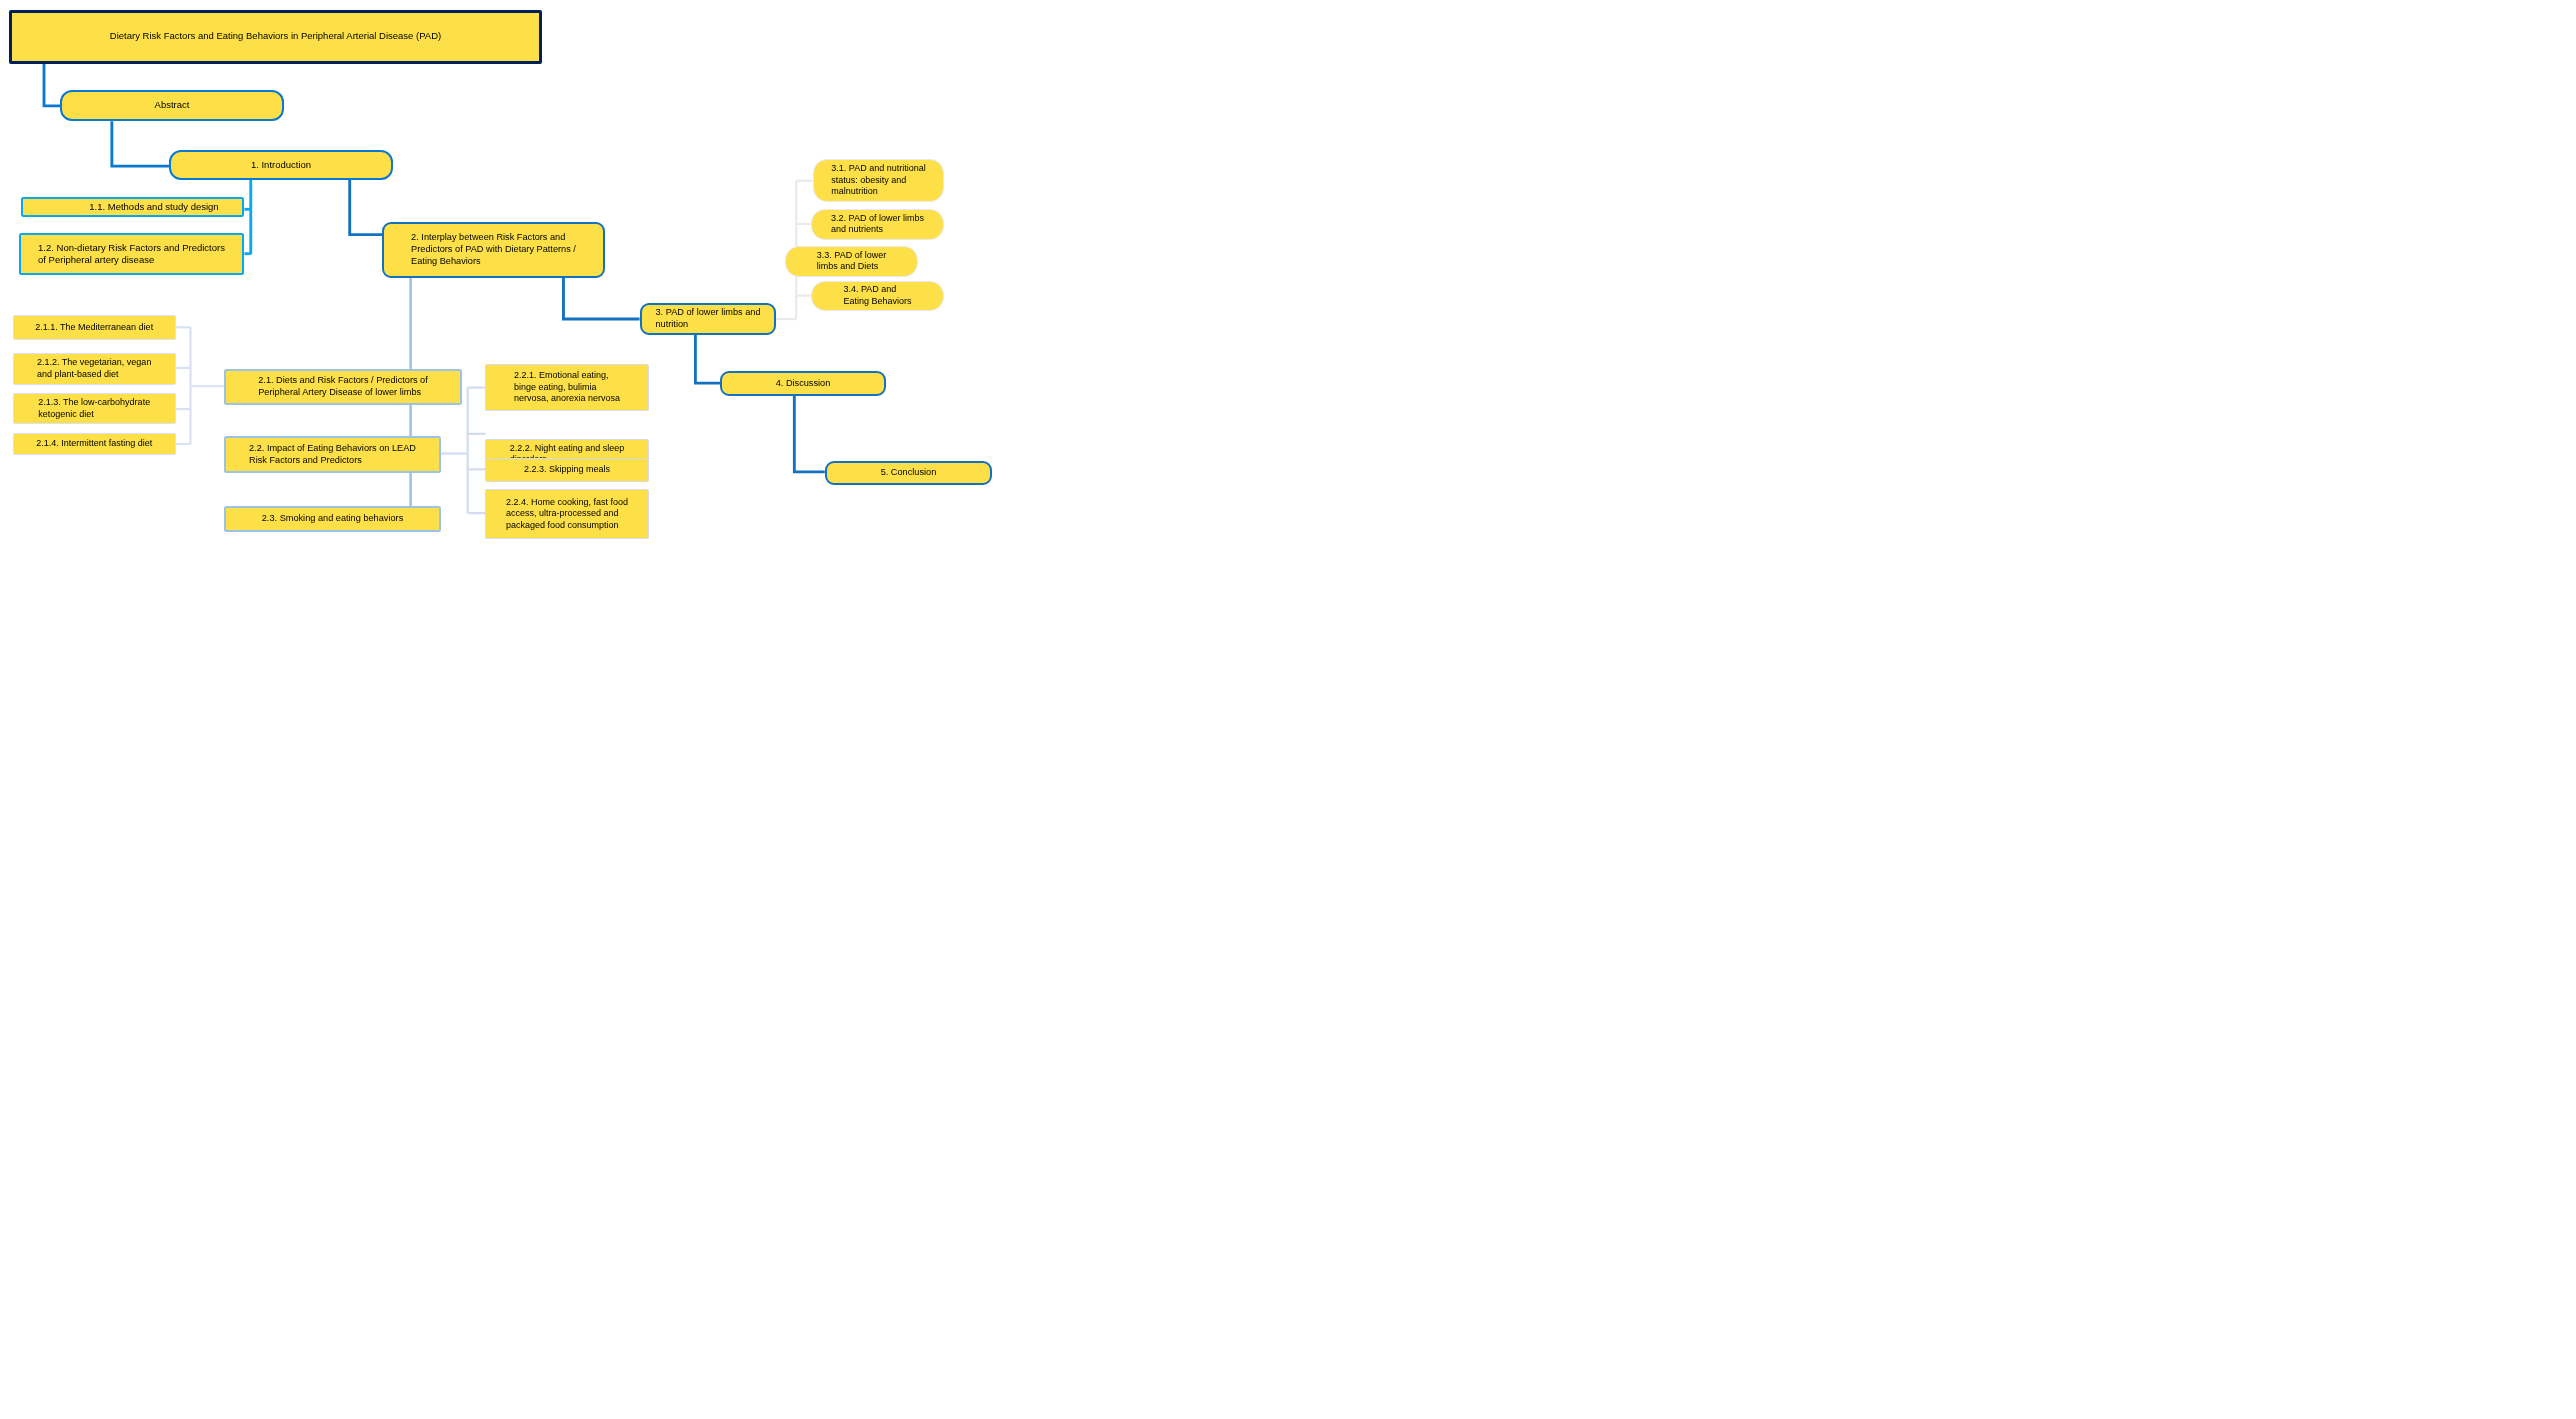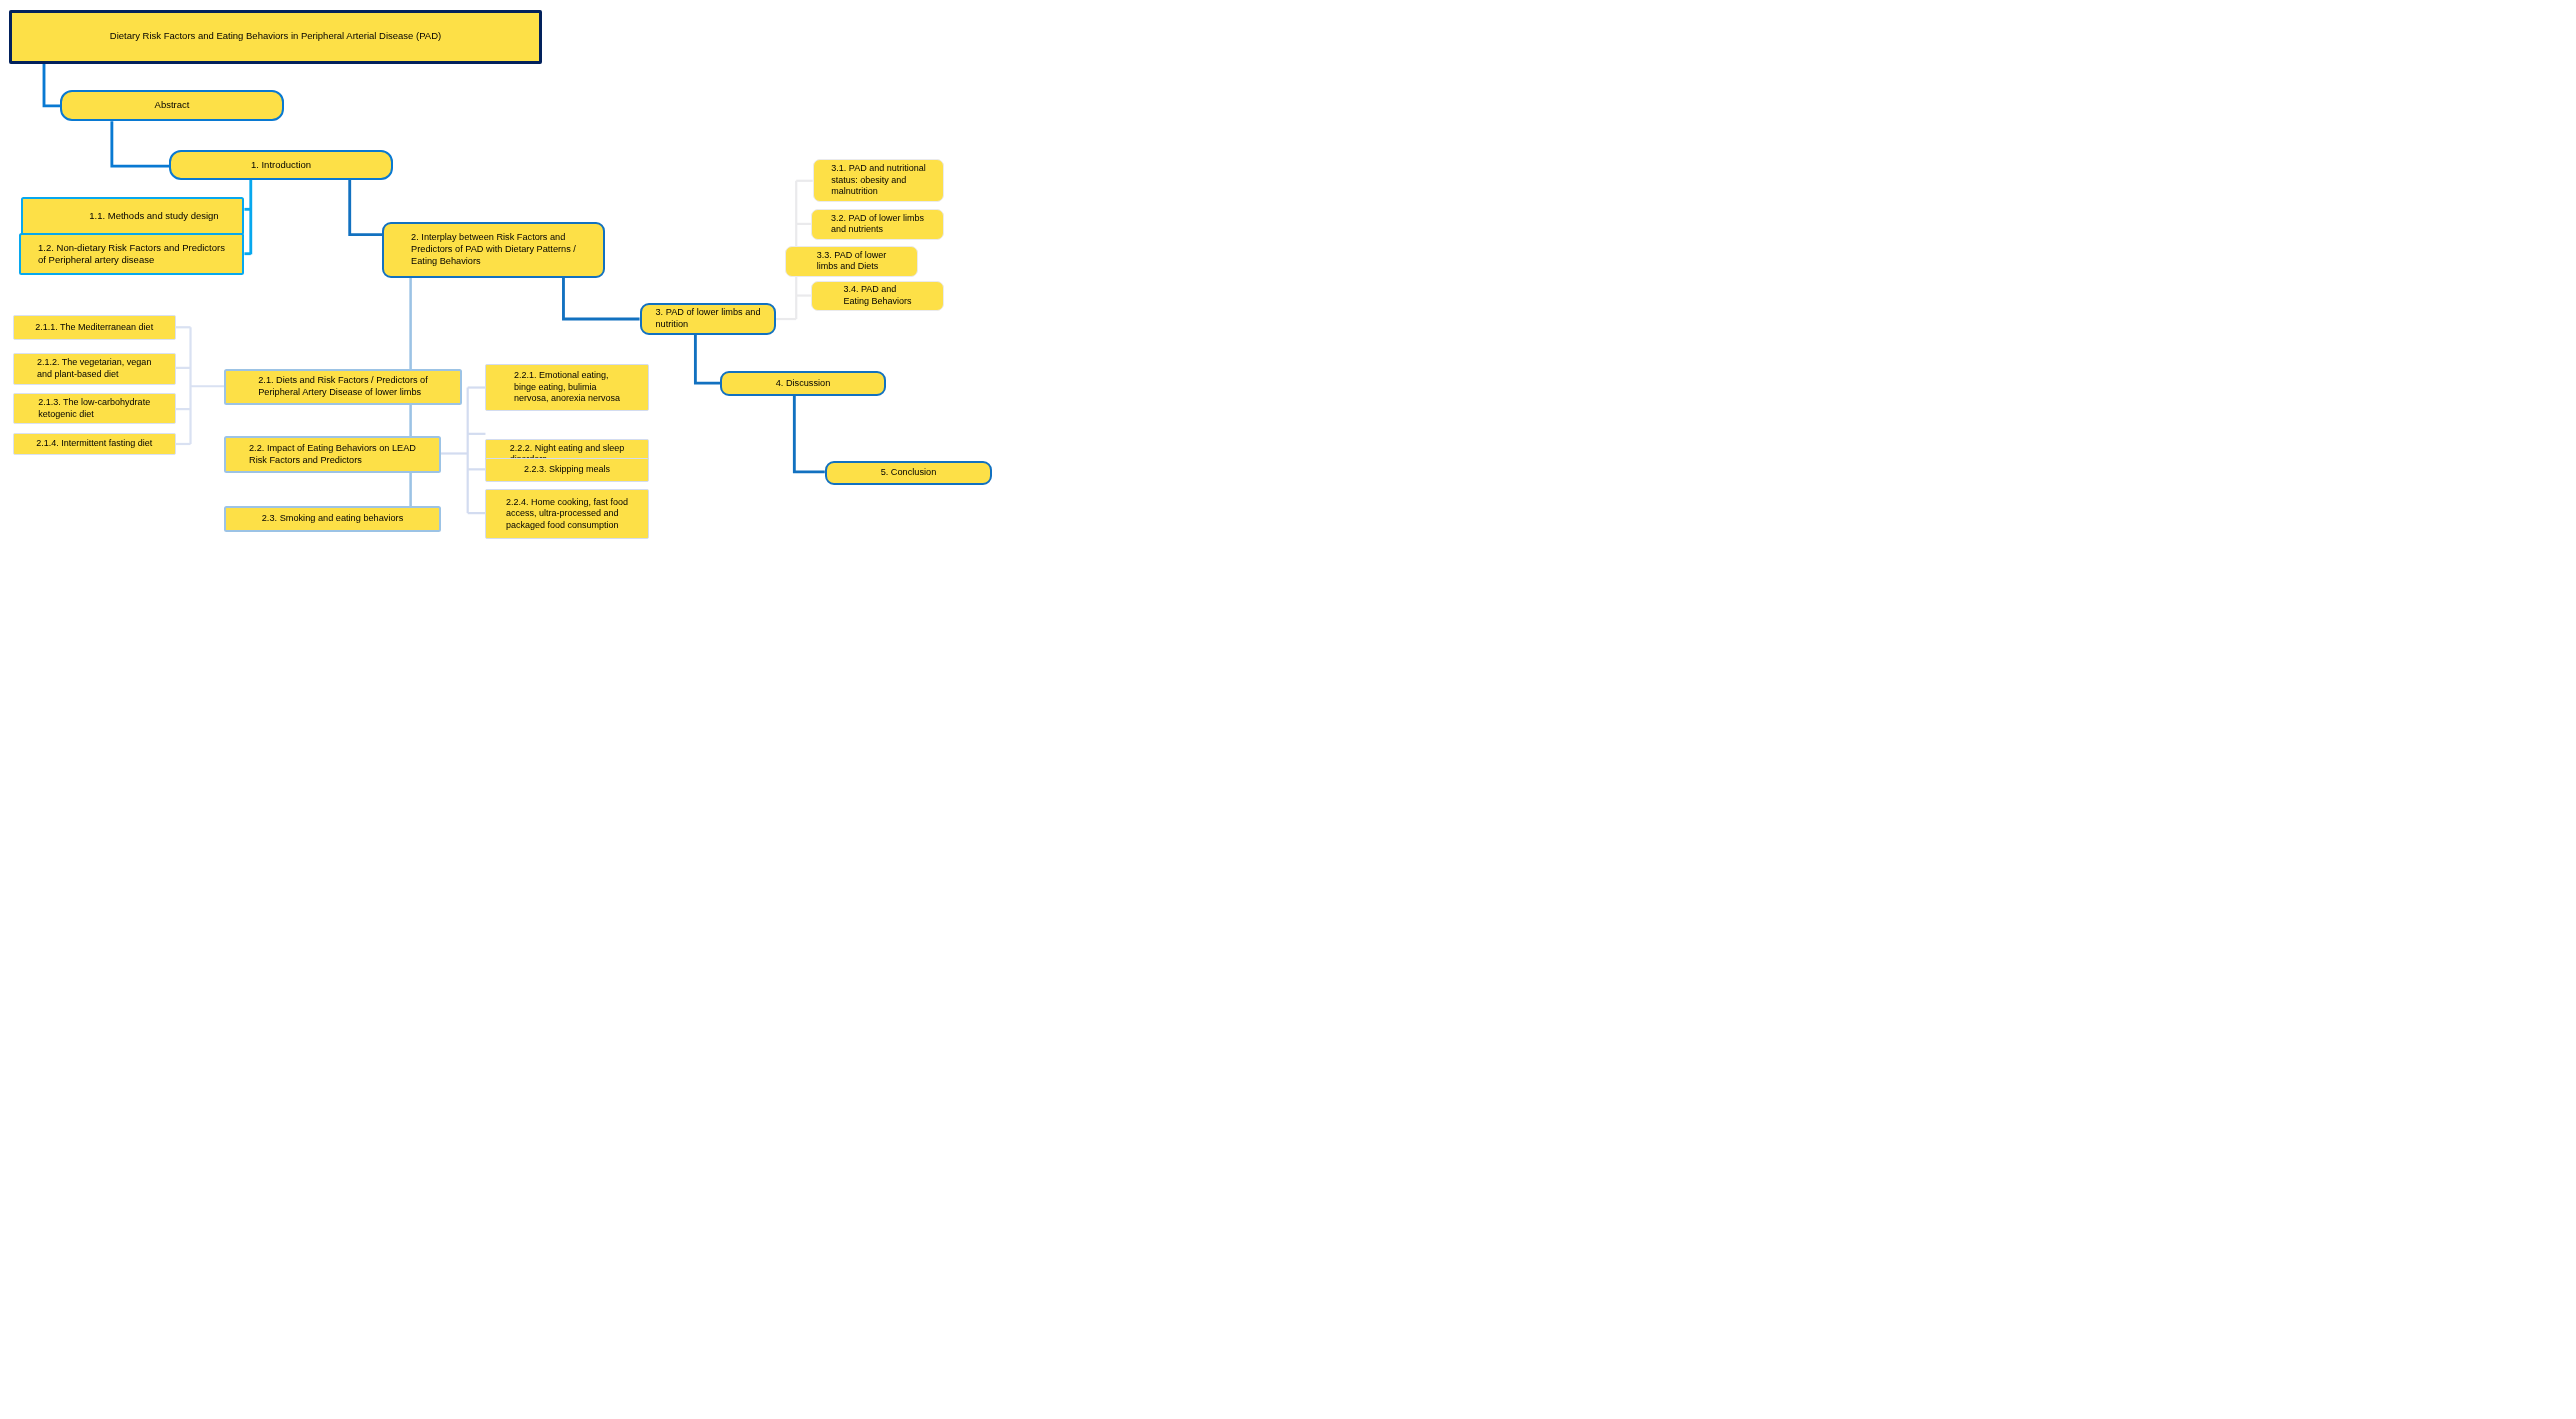--- a/index.html
+++ b/index.html
@@ -24,21 +24,21 @@
     white-space:pre-line;color:#000;
     line-height:1.28;padding:1.3px 5.1px;
   }
   .tier-navy {border:3.2px solid var(--navy); border-radius:1.9px;font-size:9.5px;}
   .tier-azure{border:2.5px solid var(--azure);border-radius:12px;font-size:9.5px;}
   .tier-cyan {border:2.5px solid var(--cyan); border-radius:2.5px;font-size:9.5px;}
   .tier-blue {border:2.5px solid var(--blue); border-radius:9px;font-size:9.2px;}
   .tier-soft {border:2.5px solid var(--soft); border-radius:2.5px;font-size:9.2px;}
   .tier-lav  {border:1.9px solid var(--lav);  border-radius:1.9px;font-size:9px;}
   .tier-lav2 {border:1.9px solid var(--lav2); border-radius:1.9px;font-size:9px;}
-  .tier-gray {border:1.9px solid var(--gray); border-radius:7px;font-size:9px;}
+  .tier-gray {border:1.9px solid var(--gray); border-radius:14px;font-size:9px;}
 </style>
 </head>
 <body>
 
 <div class="canvas">
 
   <svg class="wires" width="995" height="548" viewBox="0 0 1568 864">
 
     <path class="wire-azure" d="M 69,99 L 69,167 L 95,167"></path>
 
@@ -77,21 +77,21 @@
     <path class="wire-gray" d="M 1255,285 L 1281,285"></path>
     <path class="wire-gray" d="M 1255,353 L 1278,353"></path>
     <path class="wire-gray" d="M 1255,412 L 1278,412"></path>
     <path class="wire-gray" d="M 1255,466 L 1278,466"></path>
   </svg>
 
   <div class="box tier-navy" style="left:9px;top:9.5px;width:533px;height:54px;">Dietary Risk Factors and Eating Behaviors in Peripheral Arterial Disease (PAD)</div>
   <div class="box tier-azure" style="left:60px;top:90px;width:224px;height:31px;">Abstract</div>
   <div class="box tier-azure" style="left:169px;top:150px;width:224px;height:30px;">1. Introduction</div>
 
-  <div class="box tier-cyan" style="left:21px;top:197px;width:223px;height:38px;padding-left:48px;">1.1. Methods and study design</div>
+  <div class="box tier-cyan" style="left:21px;top:197px;width:223px;height:20px;padding-left:48px;">1.1. Methods and study design</div>
   <div class="box tier-cyan" style="left:19px;top:233px;width:225px;height:42px;">1.2. Non-dietary Risk Factors and Predictors
 of Peripheral artery disease</div>
 
   <div class="box tier-blue" style="left:382px;top:222px;width:223px;height:56px;">2. Interplay between Risk Factors and
 Predictors of PAD with Dietary Patterns /
 Eating Behaviors</div>
 
   <div class="box tier-lav" style="left:12.7px;top:315px;width:163px;height:25px;">2.1.1. The Mediterranean diet</div>
   <div class="box tier-lav" style="left:12.7px;top:353px;width:163px;height:32px;">2.1.2. The vegetarian, vegan
 and plant-based diet</div>

